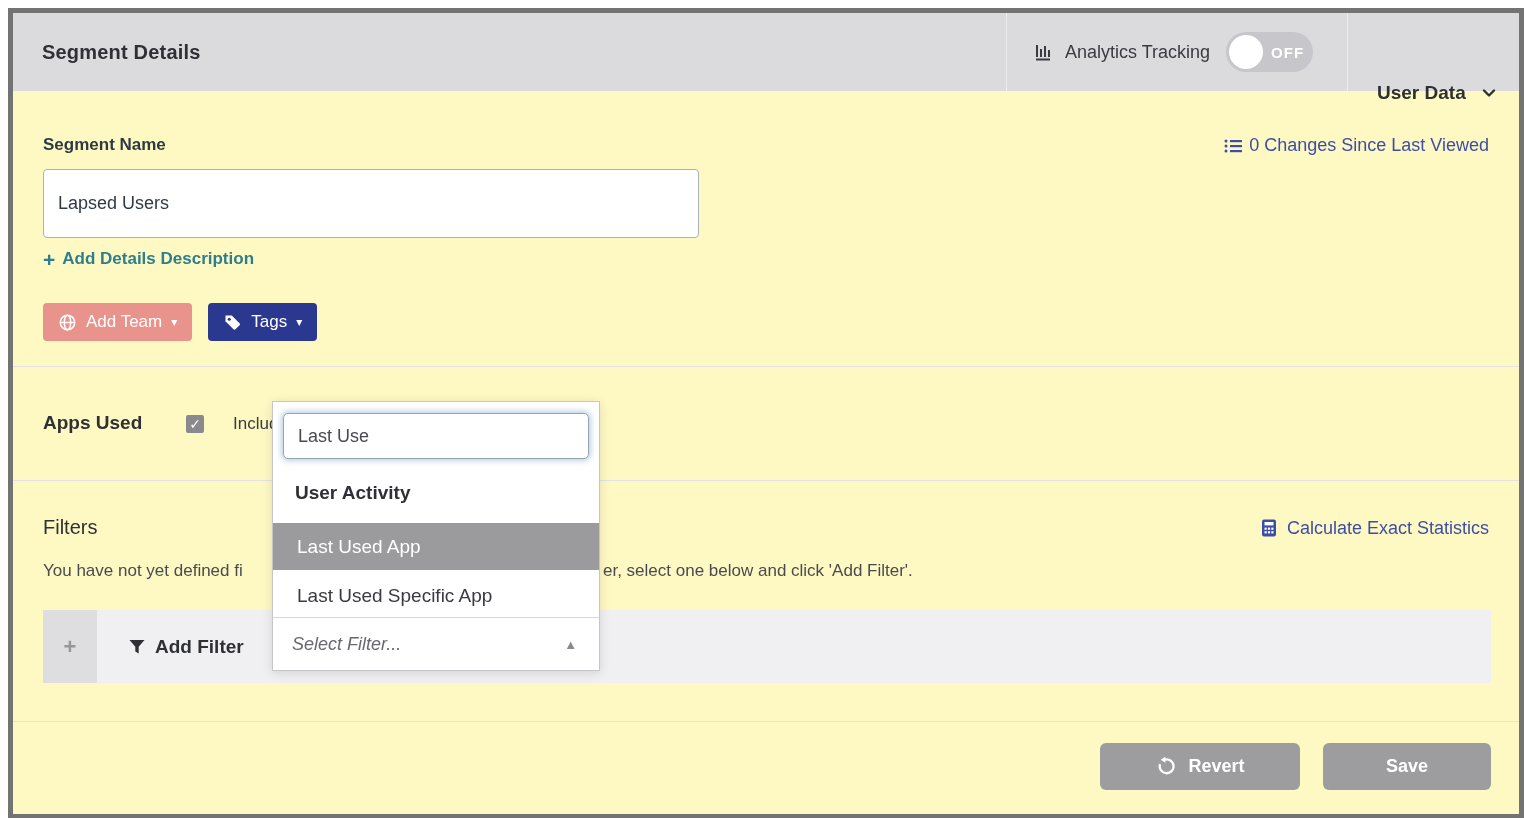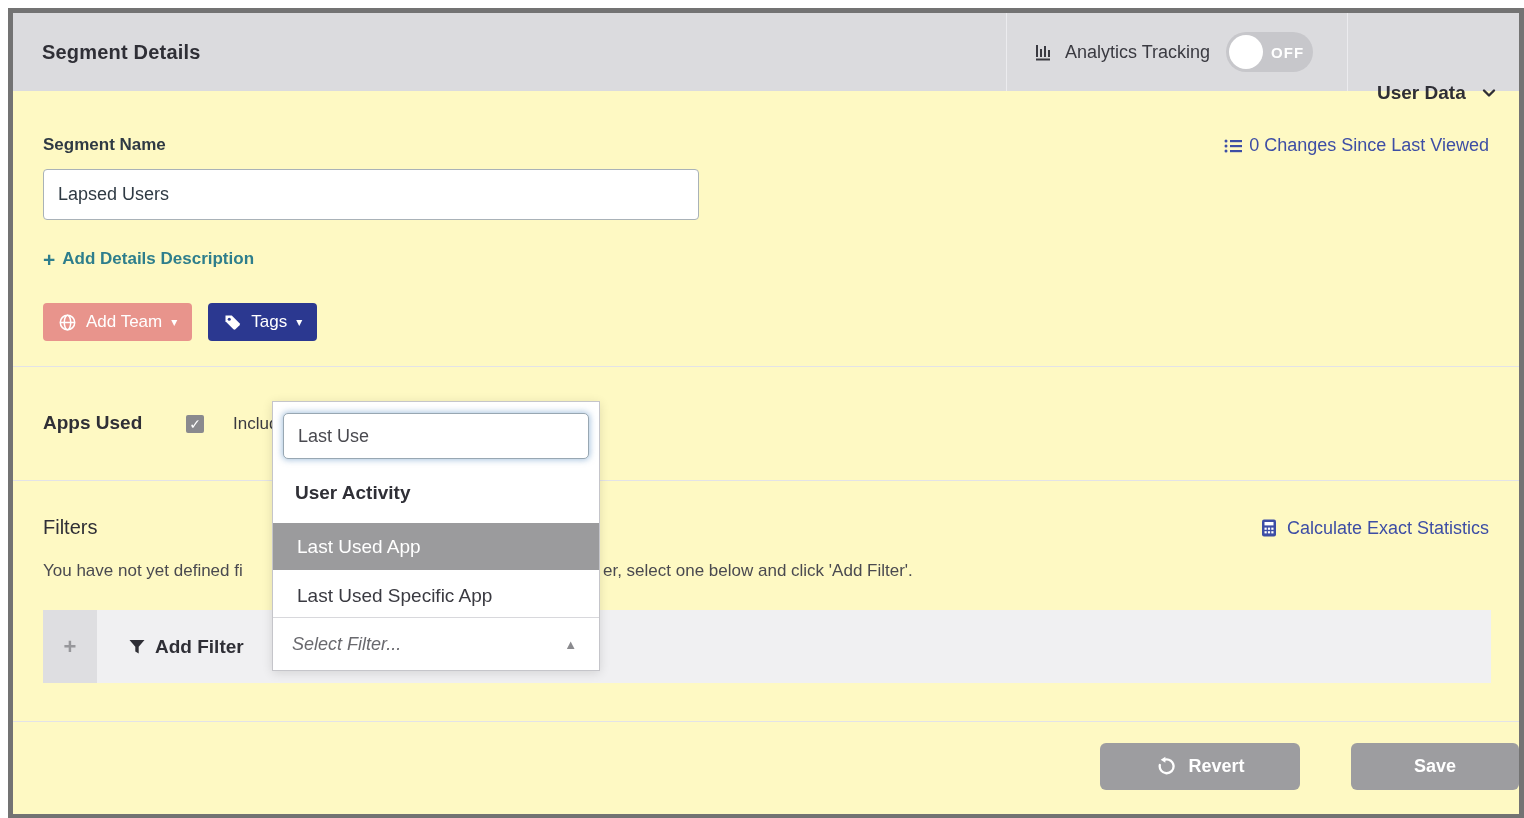--- a/index.html
+++ b/index.html
@@ -18,21 +18,21 @@
   .toggle .state{position:absolute;left:45px;top:0;height:40px;display:flex;align-items:center;
     color:#fff;font-size:15px;font-weight:bold;letter-spacing:1px;}
   .hdr-userdata{position:absolute;left:1364px;top:0;height:78px;display:flex;align-items:center;gap:14px;
     font-size:19px;font-weight:600;color:#2F2F36;cursor:pointer;margin-top:41px;}
   
   .lbl{font-weight:bold;font-size:17px;color:#2F3A44;}
   .seg-label{position:absolute;left:30px;top:122px;}
   .changes-link{position:absolute;right:30px;top:122px;display:flex;align-items:center;gap:6px;
     color:var(--link-blue);font-size:18px;cursor:pointer;}
   .name-input{position:absolute;left:30px;top:156px;width:626px;height:49px;border:1px solid #A9B2B8;
-    border-radius:4px;font-family:"Liberation Sans",sans-serif;font-size:18px;color:#2F3A44;padding:0 14px;outline:none;}
+    border-radius:4px;font-family:"Liberation Sans",sans-serif;font-size:18px;color:#2F3A44;padding:9px 14px;outline:none;}
   .add-desc{position:absolute;left:30px;top:236px;display:flex;align-items:center;gap:7px;
     color:var(--accent-teal);font-size:17px;font-weight:bold;cursor:pointer;}
   .add-desc .plus{font-size:21px;font-weight:bold;line-height:17px;}
   .btn-row{position:absolute;left:30px;top:290px;display:flex;gap:16px;}
   .pill-btn{height:38px;border:none;border-radius:4px;color:#fff;font-size:17px;
     font-family:"Liberation Sans",sans-serif;display:flex;align-items:center;gap:9px;padding:0 15px;cursor:pointer;}
   .btn-team{background:var(--accent-salmon);}
   .btn-tags{background:var(--accent-navy);}
   .caret{font-size:12px;line-height:12px;}
   .hline{position:absolute;left:0;width:100%;height:1px;background:#E3E3E7;}
@@ -51,21 +51,21 @@
   .addbar .pluscell{position:absolute;left:0;top:0;width:54px;height:73px;background:#DEDEE1;
     color:#97979B;font-size:22px;font-weight:bold;display:flex;align-items:center;justify-content:center;cursor:pointer;}
   .addbar .af{position:absolute;left:84px;top:0;height:73px;display:flex;align-items:center;gap:8px;
     font-size:19px;font-weight:bold;color:#2F2F36;cursor:pointer;}
   
   .footline{top:708px;}
   .foot-btn{position:absolute;top:730px;height:47px;border:none;border-radius:6px;background:var(--button-gray);
     color:#fff;font-size:18px;font-weight:600;font-family:"Liberation Sans",sans-serif;
     display:flex;align-items:center;justify-content:center;gap:12px;cursor:pointer;}
   .btn-revert{left:1087px;width:200px;}
-  .btn-save{left:1310px;width:168px;margin-left:28px;}
+  .btn-save{left:1310px;width:168px;}
   
   .panel{position:absolute;left:259px;top:388px;width:326px;height:268px;background:#fff;
     border:1px solid #C5C5CA;box-shadow:0 2px 10px rgba(0,0,0,.12);}
   .panel-search{position:absolute;left:10px;top:11px;width:276px;height:44px;border:1px solid #98A7B2;border-radius:5px;
     box-shadow:0 0 6px 1px rgba(96,146,194,.55);font-family:"Liberation Sans",sans-serif;
     font-size:18px;color:#4A4A50;padding:0 14px;outline:none;}
   .panel-group{position:absolute;left:22px;top:80px;font-size:19px;font-weight:bold;color:#2F2F36;}
   .opt{position:absolute;left:0;width:100%;height:47px;display:flex;align-items:center;
     padding-left:24px;box-sizing:border-box;font-size:19px;cursor:pointer;}
   .opt1{top:121px;background:var(--highlight-gray);color:#fff;}

